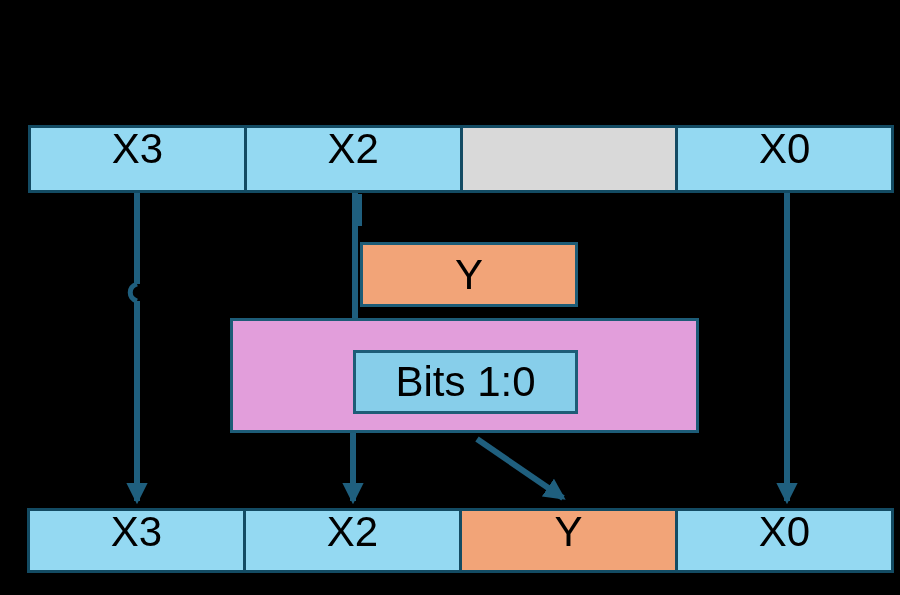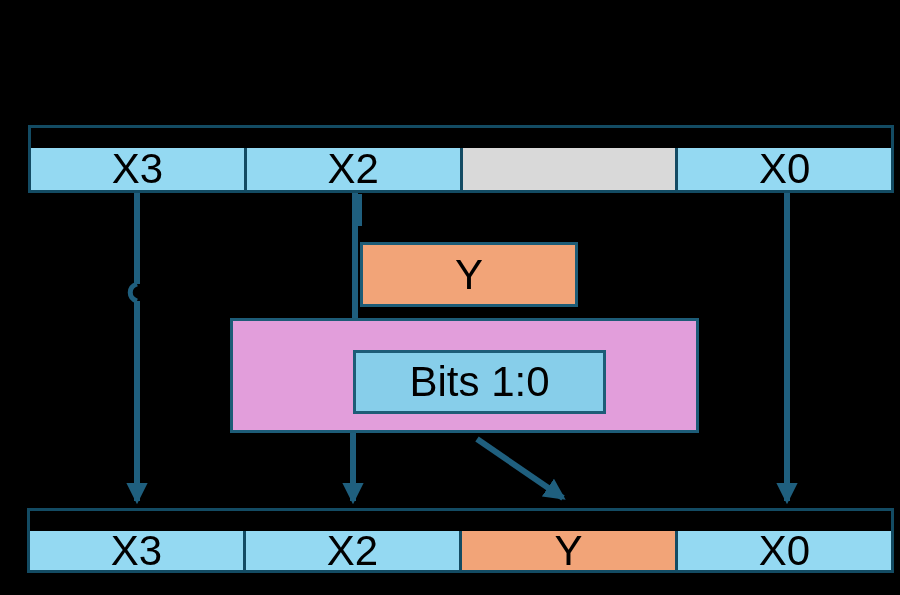--- a/index.html
+++ b/index.html
@@ -13,23 +13,22 @@
     position:relative; width:900px; height:595px;
     background:var(--background); overflow:hidden;
     font-family:"Liberation Sans", sans-serif; color:var(--text);
   }
   .arrow-layer{position:absolute;left:0;top:0;z-index:1;}
   .reg-row{
     position:absolute; display:flex; z-index:2;
     border:3px solid var(--row-border); box-sizing:border-box;
   }
   .reg-row .cell{
-    flex:1 1 0; display:flex; align-items:center; justify-content:center;
+    flex:1 1 0; display:flex; align-items:flex-start; justify-content:center;
     border-left:3px solid var(--row-border);
-    margin-top:20px;
   }
   .reg-row .cell:first-child{border-left:none;}
   .box{
     position:absolute; z-index:2; box-sizing:border-box;
     border:3px solid var(--box-border);
     display:flex; align-items:center; justify-content:center;
   }
   .label{
     font-size:42px; line-height:1; color:var(--text);
     white-space:nowrap; user-select:none;
@@ -83,21 +82,21 @@
     </div>
   </div>
 
   <div class="box fill-orange" style="left:360px; top:242px; width:218px; height:65px;">
     <span class="label">Y</span>
   </div>
 
   <div class="box fill-pink" style="left:230px; top:318px; width:469px; height:115px;">
   </div>
 
-  <div class="box fill-bits" style="left:353px; top:350px; width:253px; height:64px; z-index:3;">
+  <div class="box fill-bits" style="left:353px; top:350px; width:225px; height:64px; z-index:3;">
     <span class="label">Bits 1:0</span>
   </div>
 
   <div class="reg-row" style="left:27px; top:508px; width:867px; height:65px;">
     <div class="cell fill-blue">
       <span class="label">X3</span>
     </div>
     <div class="cell fill-blue">
       <span class="label">X2</span>
     </div>

